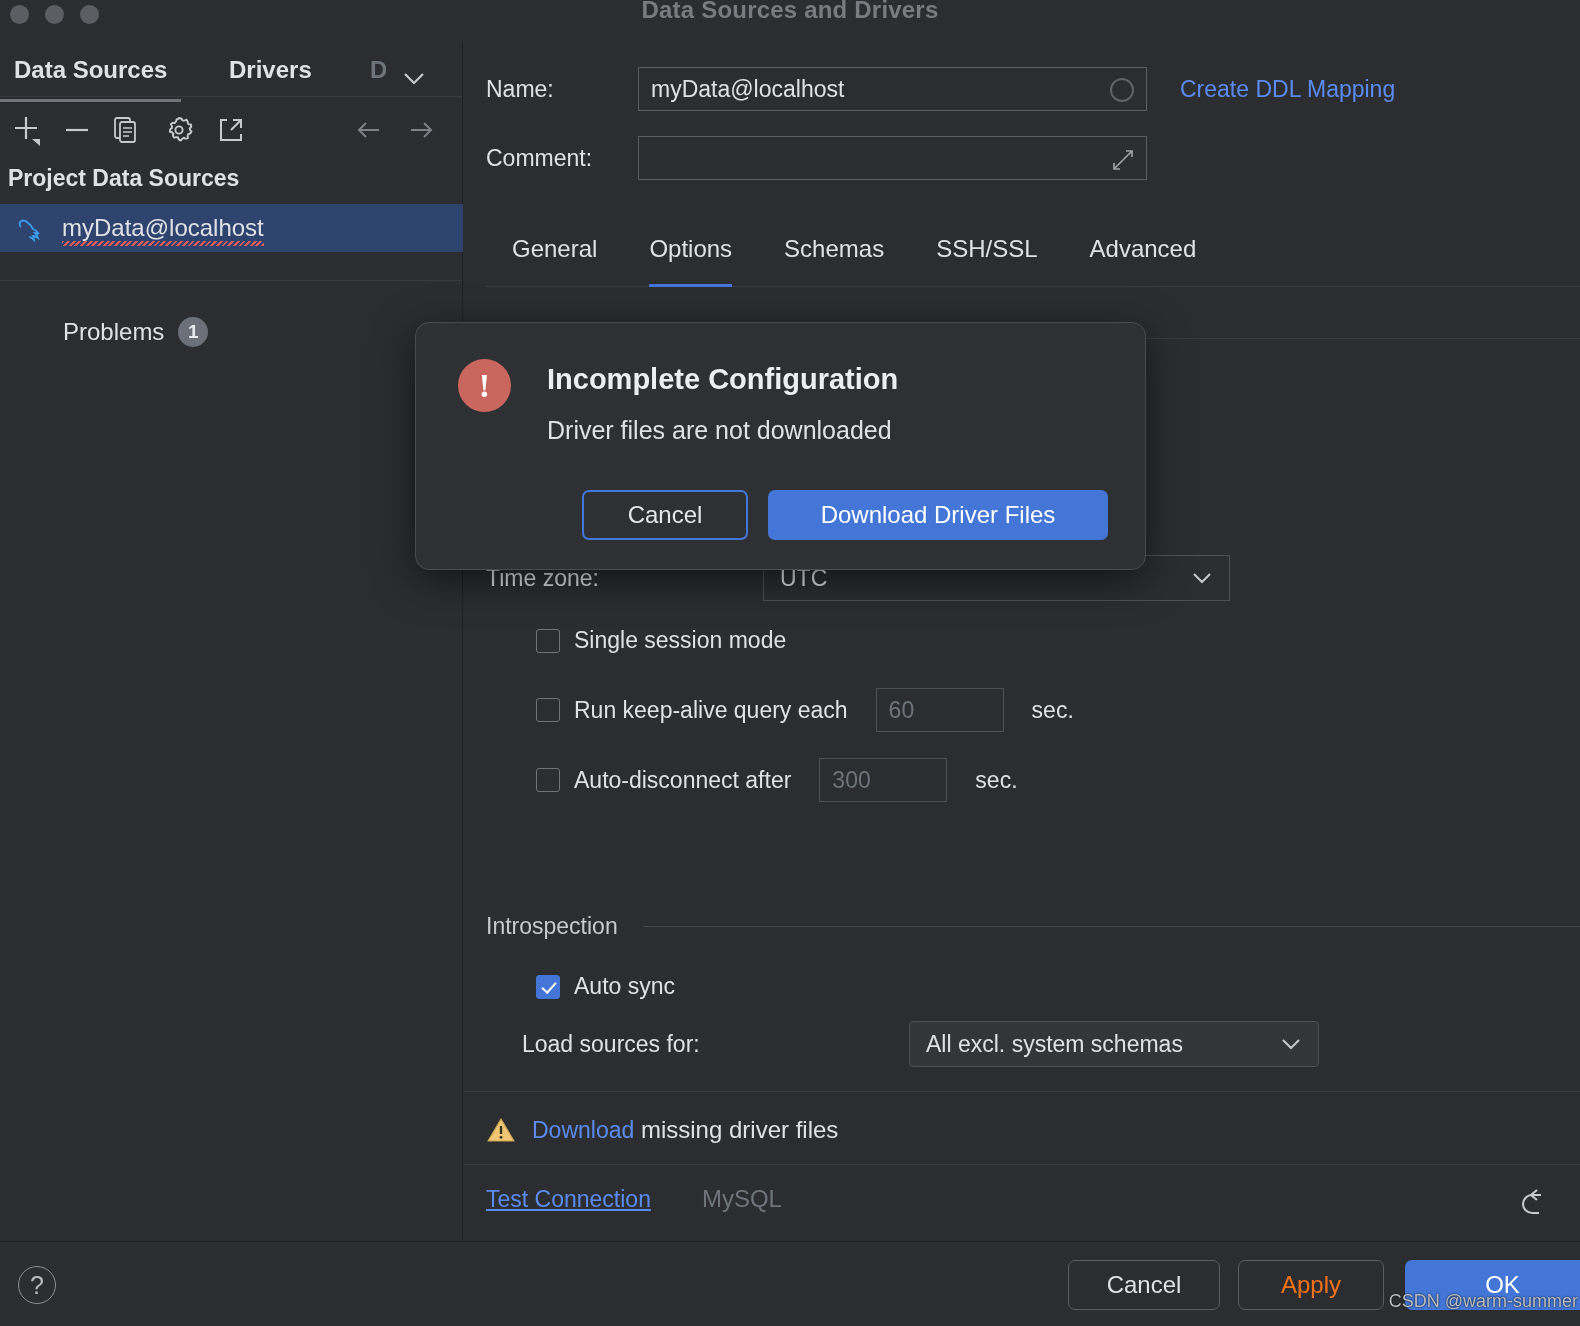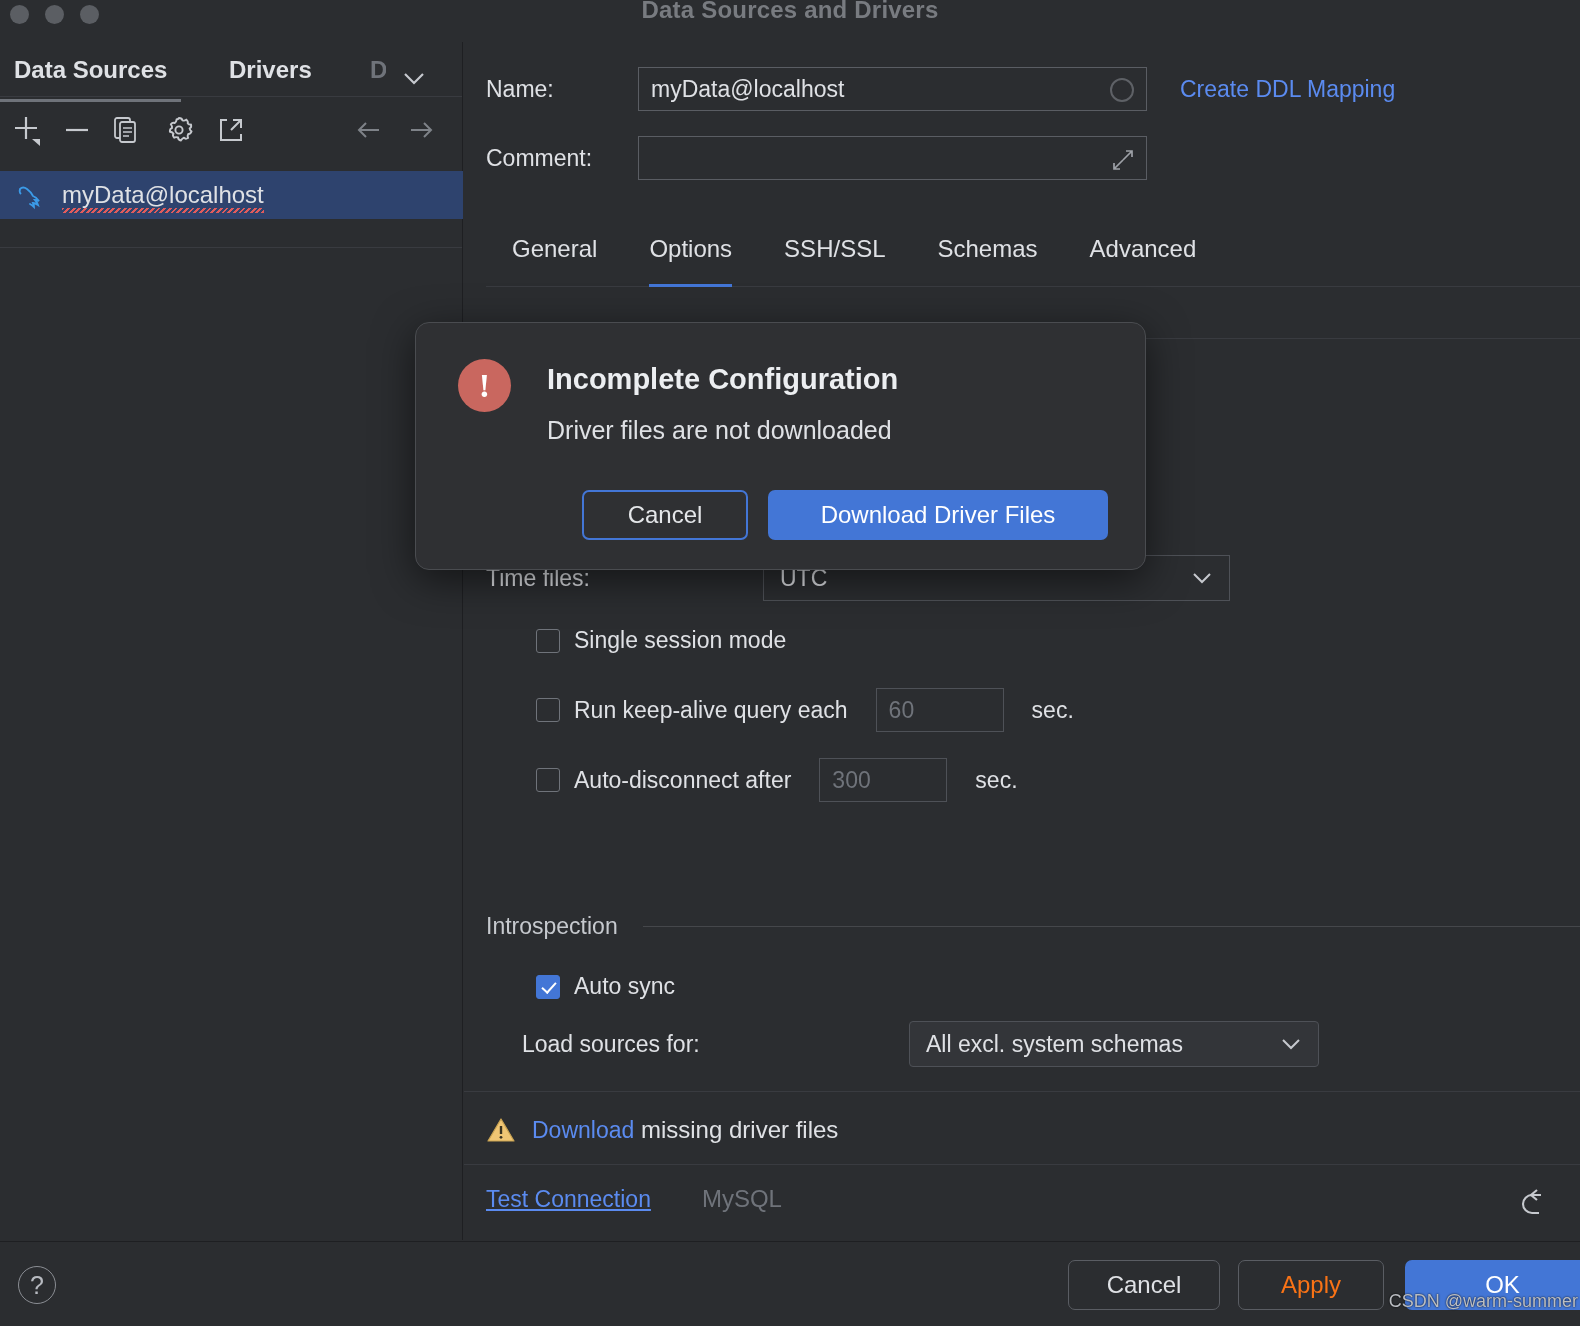--- a/index.html
+++ b/index.html
@@ -258,36 +258,41 @@
             <path d="M26 14 H6 M13 7 L6 14 L13 21" fill="none" stroke="#7e8288" stroke-width="2"></path>
           </svg>
       </div>
       <div class="tbtn tb-fwd">
         <svg width="32" height="28" viewBox="0 0 32 28">
             <path d="M6 14 H26 M19 7 L26 14 L19 21" fill="none" stroke="#7e8288" stroke-width="2"></path>
           </svg>
       </div>
     </div>
 
+    <div class="section-title">Project Data Sources</div>
 
     <div class="ds-row">
       <span>
         <svg width="34" height="30" viewBox="0 0 34 30">
           <path d="M6 9 q3-3 7 0 t6 7 q3 1 6 5 -2-1-4-1 2 2 3 5 -3-2-5-2 1 2 1 4 -2-2-4-3" fill="none" stroke="#3b9be8" stroke-width="1.8" stroke-linecap="round"></path>
           <path d="M6 9 q-1 3 1 5" fill="none" stroke="#3b9be8" stroke-width="1.8"></path>
         </svg>
       </span>
       <span class="ds-label">
         <span>myData@localhost</span>
         <span class="squiggle"></span>
       </span>
     </div>
 
     <div class="probs-sep"></div>
 
+    <div class="problems">
+      <span class="problems-label">Problems</span>
+      <span class="badge">1</span>
+    </div>
   </div>
 
   <div class="main">
 
     <div class="formrow" style="left:22px; top:25px;">
       <span class="flabel" style="width:152px;">Name:</span>
       <span class="tfield" style="width:509px;">
         <span>myData@localhost</span>
         <span class="circ-ind"></span>
       </span>
@@ -303,29 +308,29 @@
             <path d="M13 13 L22 4 M16 4 H22 V10" fill="none" stroke="#9ea1a7" stroke-width="1.7"></path>
             <path d="M13 13 L4 22 M10 22 H4 V16" fill="none" stroke="#9ea1a7" stroke-width="1.7"></path>
           </svg>
         </span>
       </span>
     </div>
 
     <div class="tabs2">
       <div class="t2">General</div>
       <div class="t2 active">Options</div>
+      <div class="t2">Schemas</div>
       <div class="t2">SSH/SSL</div>
-      <div class="t2">Schemas</div>
       <div class="t2">Advanced</div>
     </div>
 
     <div class="sep-line" style="left:22px; top:296px; width:1094px;"></div>
 
     <div class="formrow" style="left:22px; top:513px;">
-      <span class="flabel" style="width:277px;">Time files:</span>
+      <span class="flabel" style="width:277px;">Time zone:</span>
       <span class="combo flat" style="width:467px;">
         <span>UTC</span>
         <span>
           <svg width="26" height="18" viewBox="0 0 26 18">
               <path d="M5 5 L13 13 L21 5" fill="none" stroke="#c6c9ce" stroke-width="2"></path>
             </svg>
         </span>
       </span>
     </div>
 

